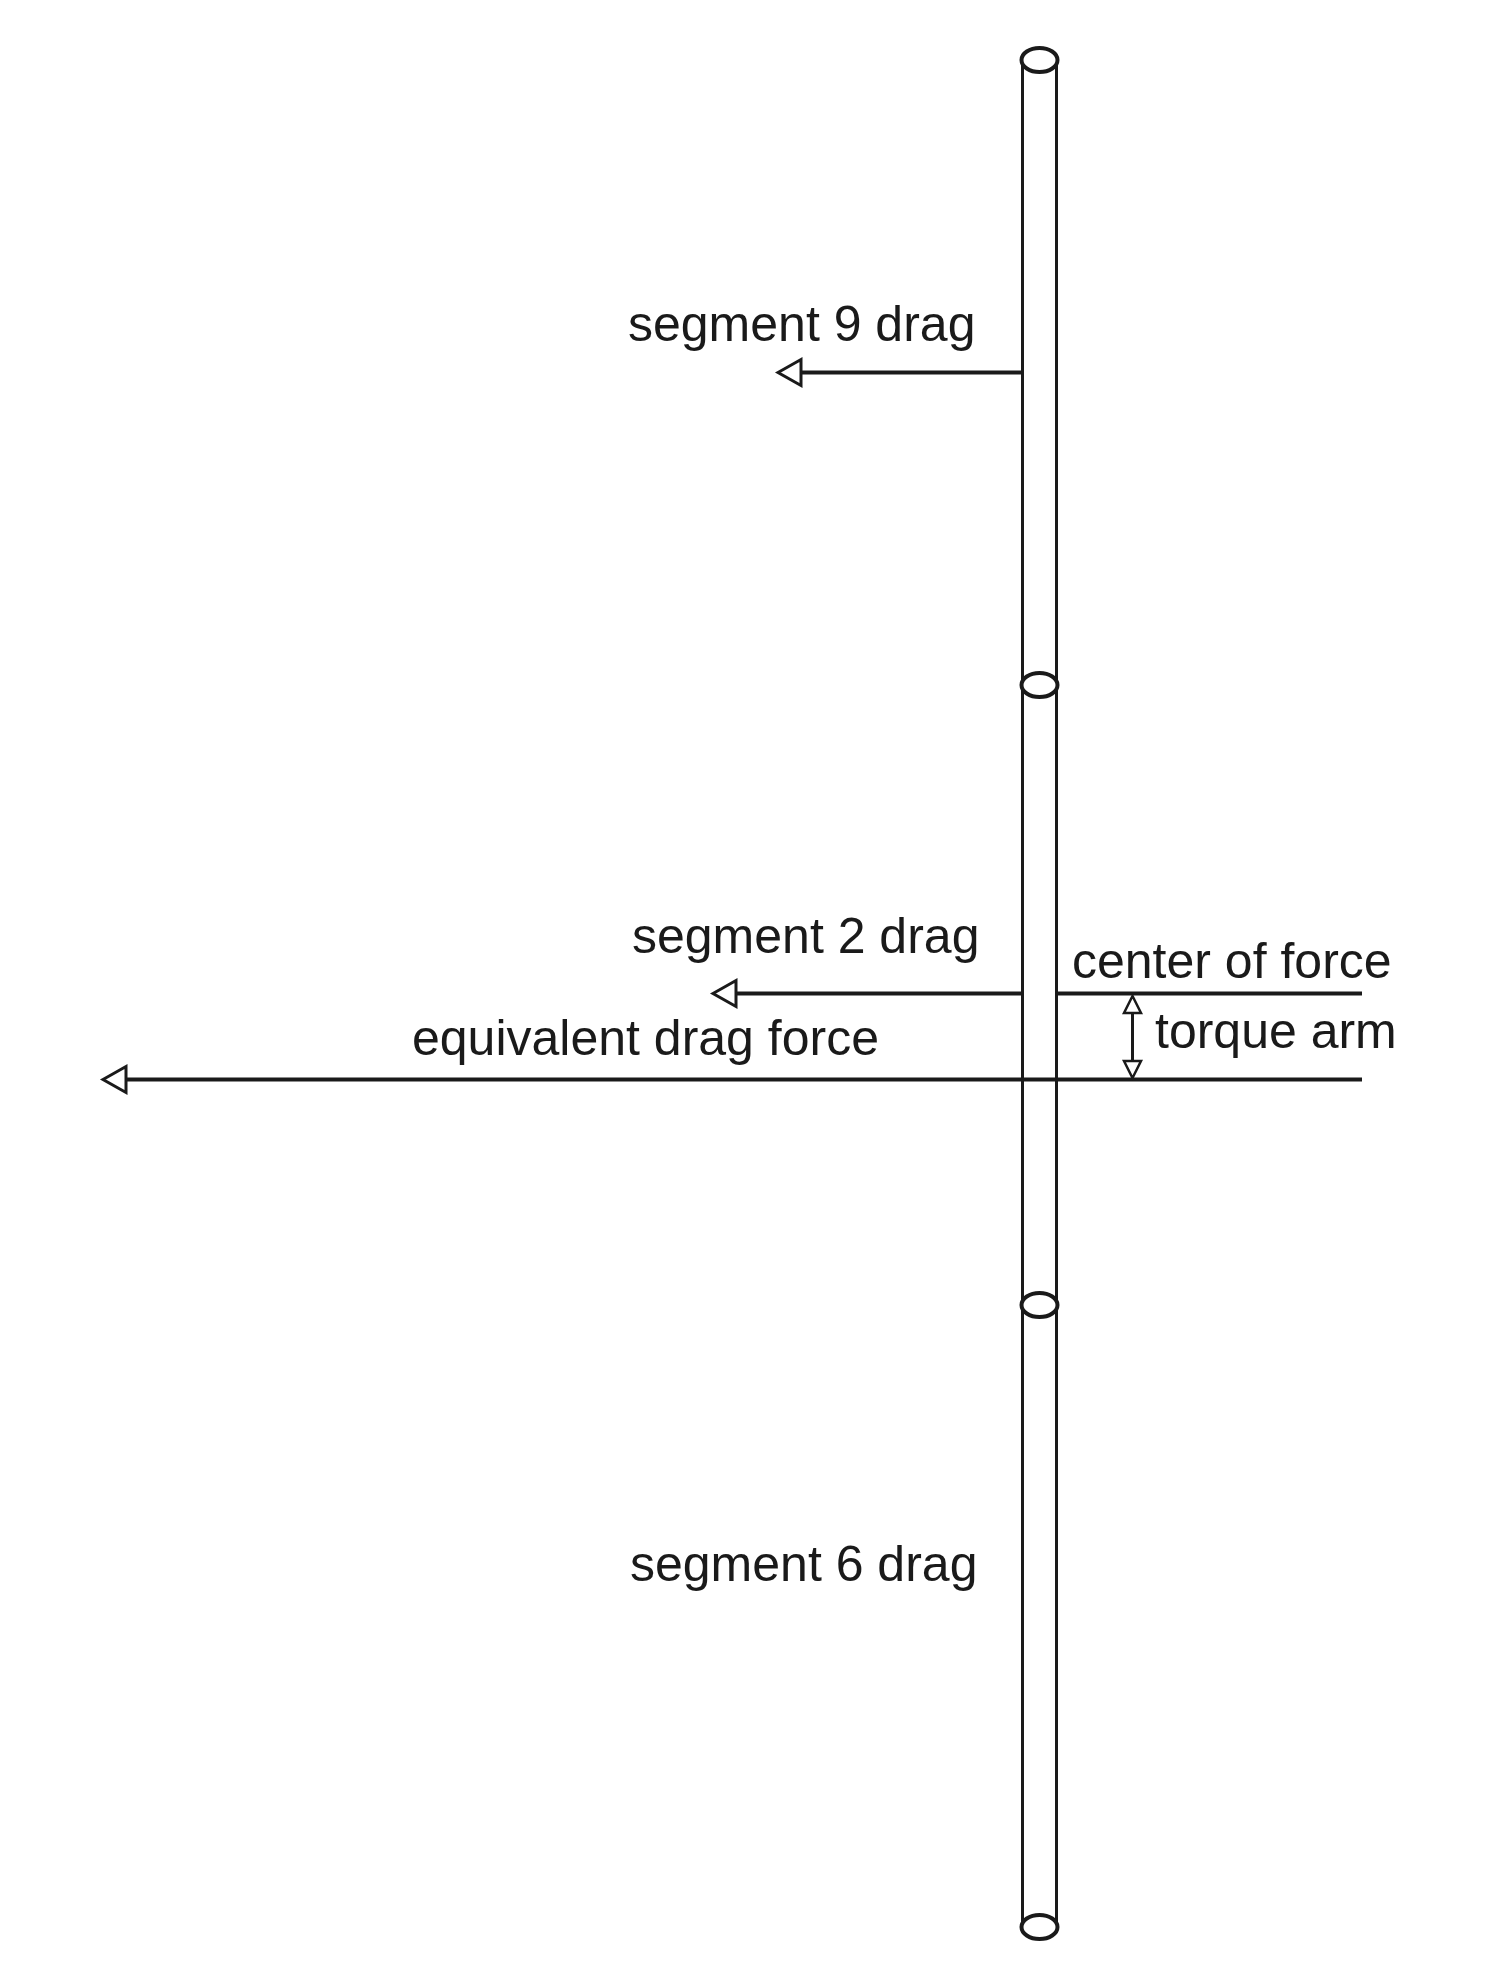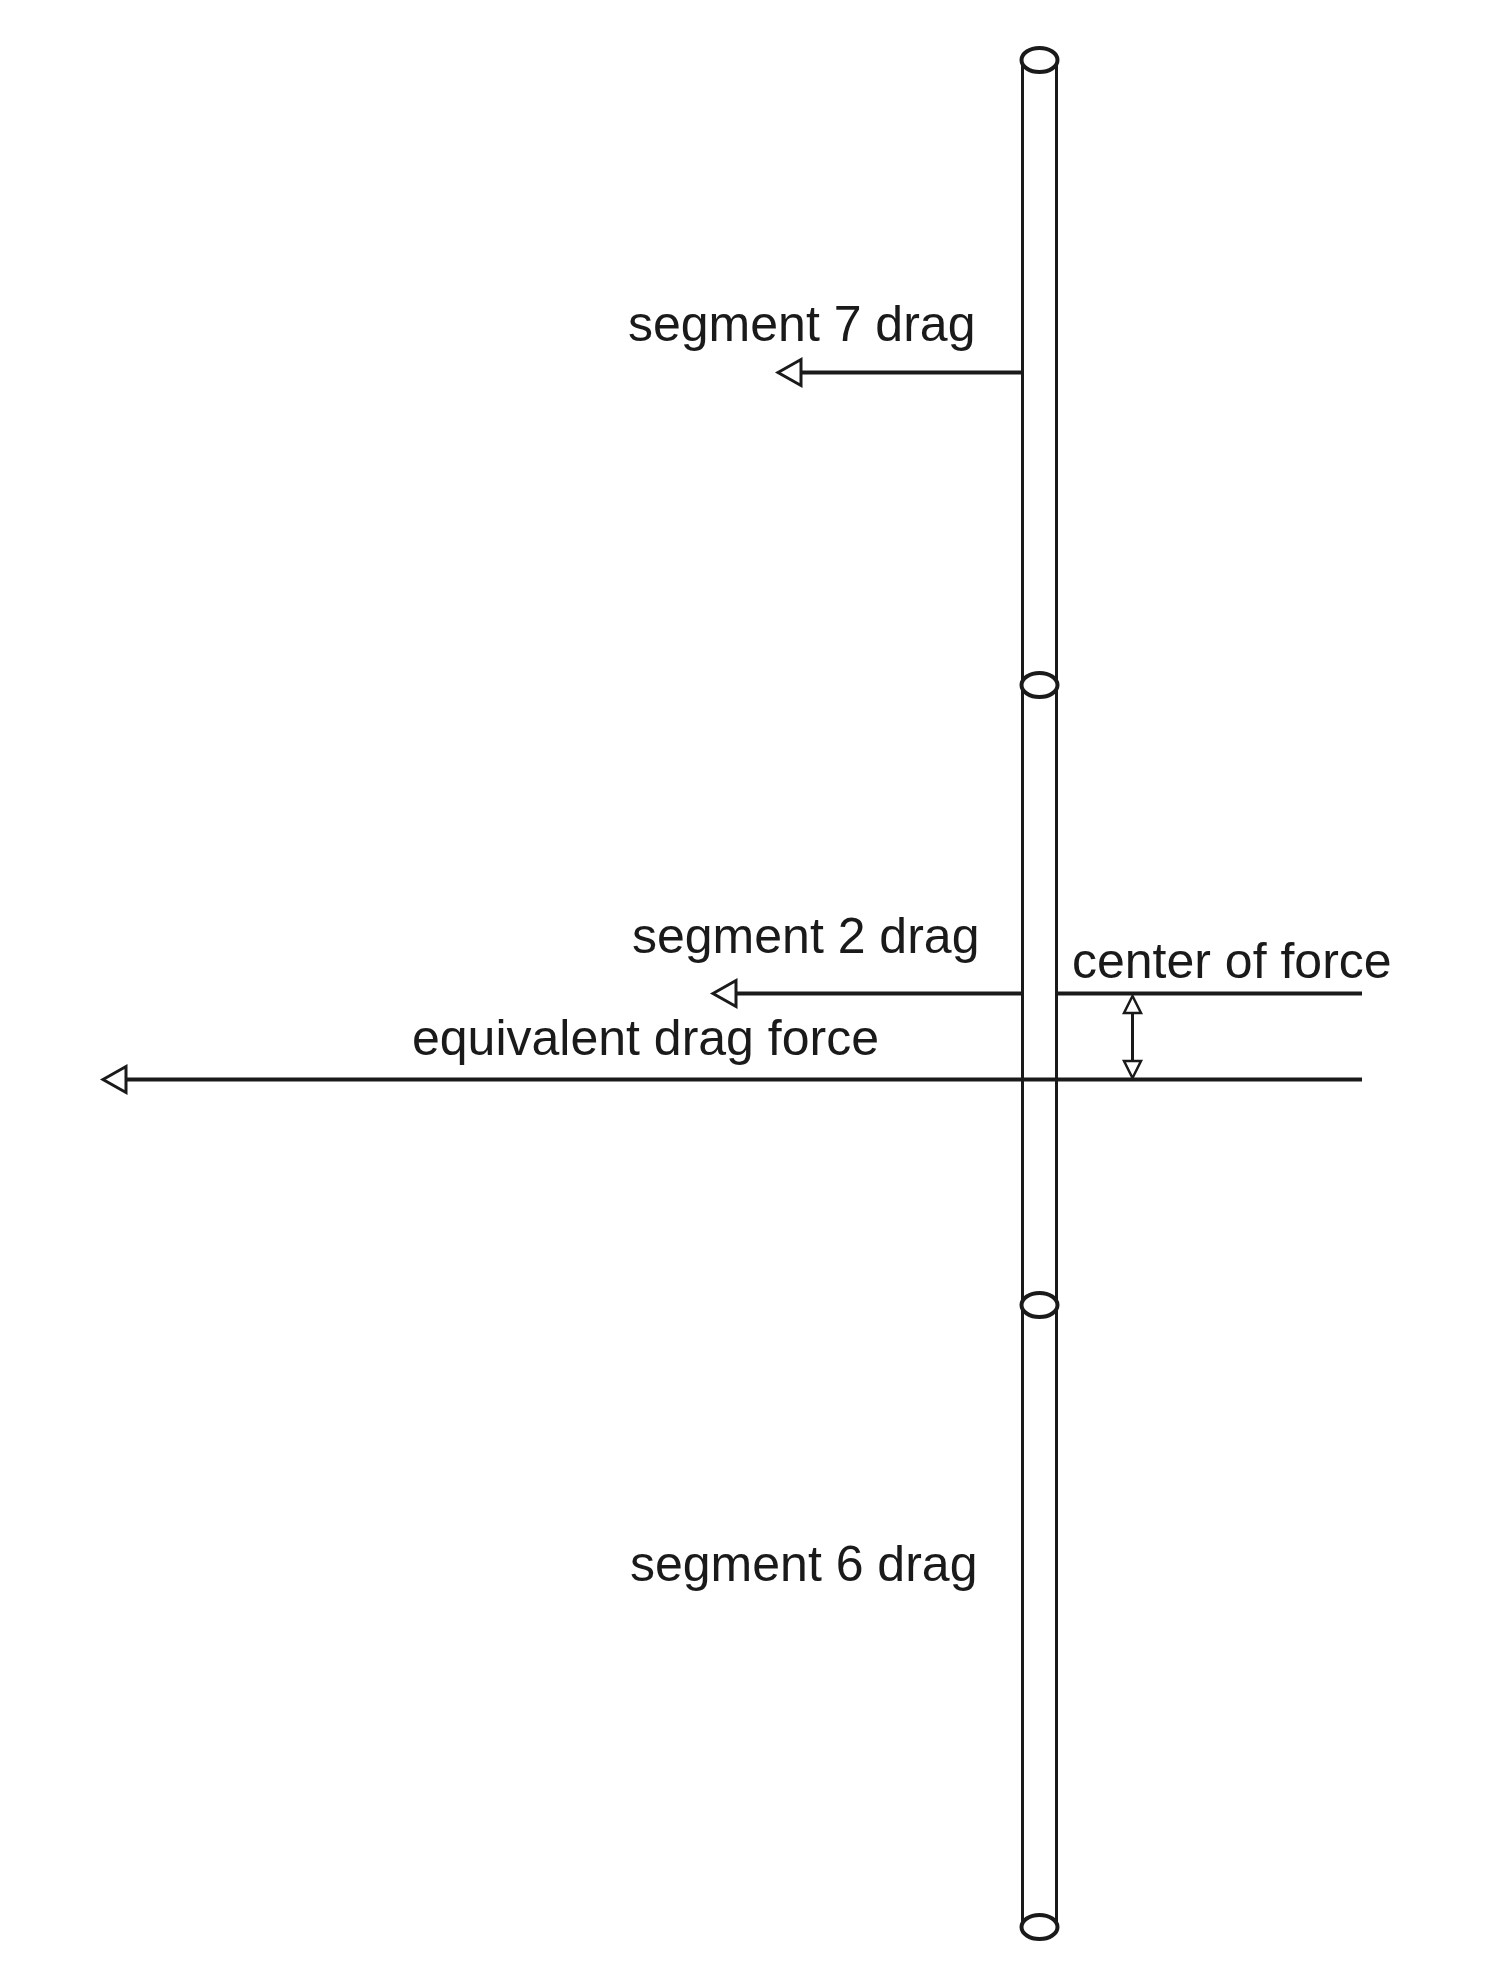--- a/index.html
+++ b/index.html
@@ -67,24 +67,25 @@
       <polygon points="1132.5,996 1124,1013 1141,1013" fill="#ffffff" stroke="#1a1a1a" stroke-width="2.5"></polygon>
       <polygon points="1132.5,1078 1124,1061 1141,1061" fill="#ffffff" stroke="#1a1a1a" stroke-width="2.5"></polygon>
     </g>
 
     <ellipse cx="1039.5" cy="60" rx="18" ry="12" fill="#ffffff" stroke="#1a1a1a" stroke-width="4"></ellipse>
     <ellipse cx="1039.5" cy="685" rx="18" ry="12" fill="#ffffff" stroke="#1a1a1a" stroke-width="4"></ellipse>
     <ellipse cx="1039.5" cy="1305" rx="18" ry="12" fill="#ffffff" stroke="#1a1a1a" stroke-width="4"></ellipse>
     <ellipse cx="1039.5" cy="1927" rx="18" ry="12" fill="#ffffff" stroke="#1a1a1a" stroke-width="4"></ellipse>
   </svg>
 
-  <div class="label" id="segment-1-drag-label">segment 7 drag</div>
+  <div class="label" id="segment-1-drag-label">segment 9 drag</div>
 
   <div class="label" id="segment-2-drag-label">segment 2 drag</div>
 
   <div class="label" id="center-of-mass-label">center of force</div>
 
+  <div class="label" id="torque-arm-label">torque arm</div>
 
   <div class="label" id="equivalent-drag-force-label">equivalent drag force</div>
 
   <div class="label" id="segment-3-drag-label">segment 6 drag</div>
 
 </div>
 
 </body></html>

